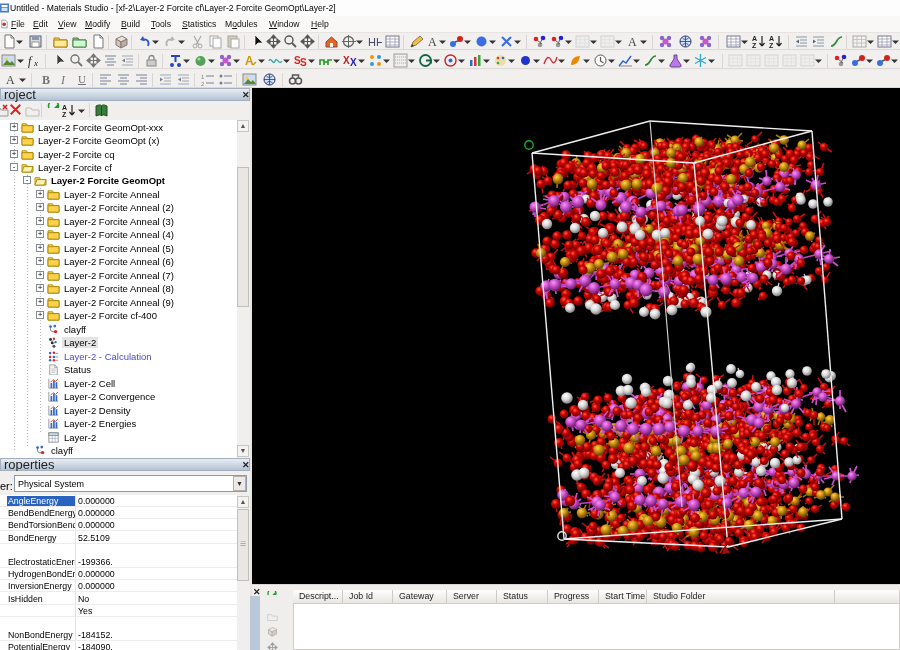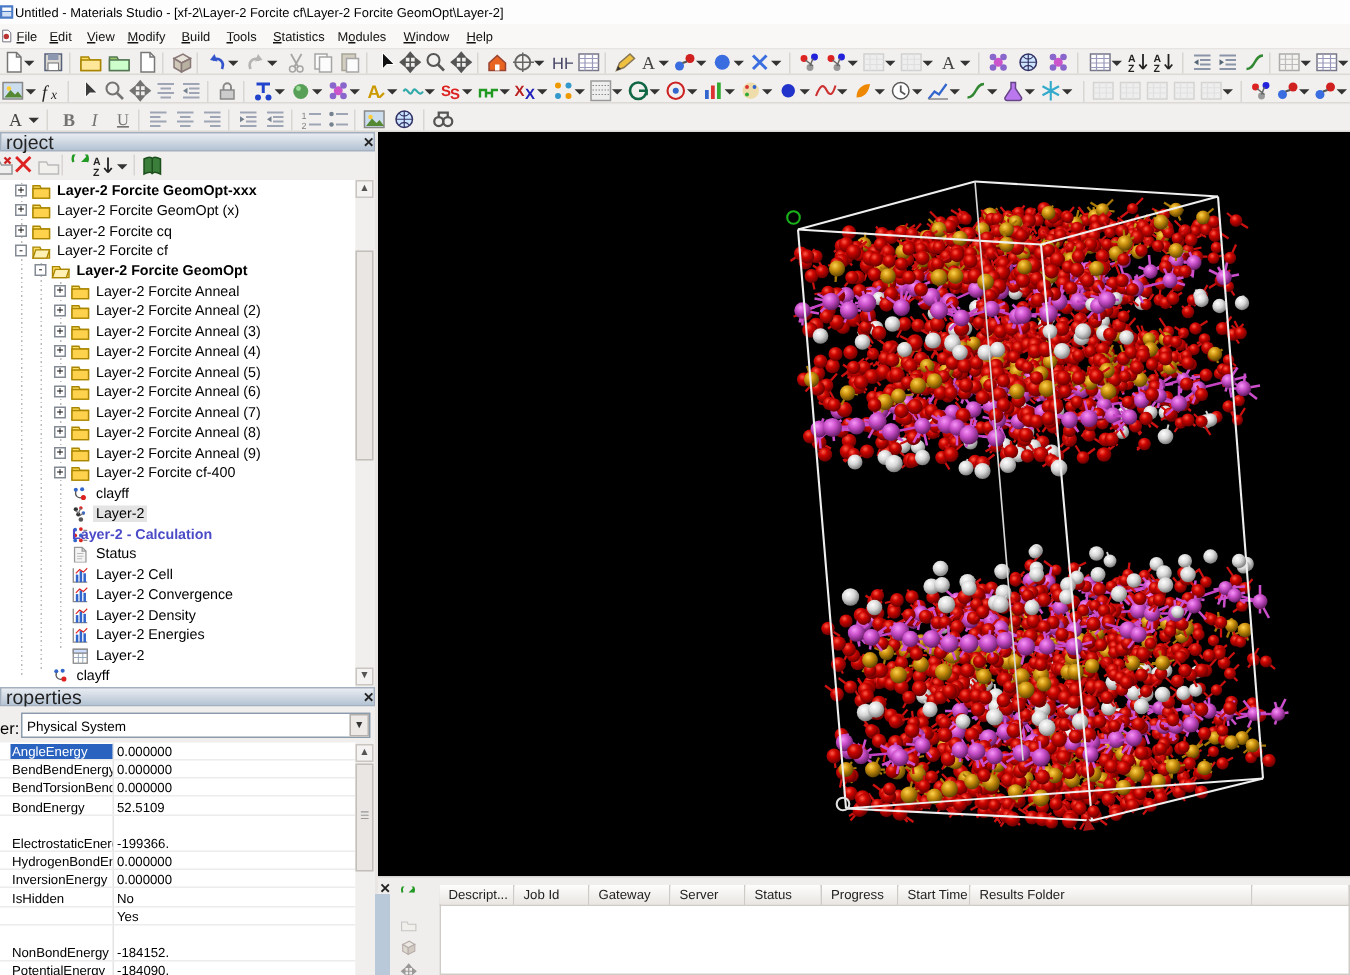--- a/index.html
+++ b/index.html
@@ -610,21 +610,21 @@
     <div style="position:absolute;left:27px;top:55px;width:1px;height:273px;background:repeating-linear-gradient(#bbb 0 1px,#fff 1px 3px)"></div>
     <div style="position:absolute;left:40px;top:68px;width:1px;height:245px;background:repeating-linear-gradient(#bbb 0 1px,#fff 1px 3px)"></div>
     <div class="treerow" style="left:0;top:1px;height:13px">
       <div class="pm" style="left:10px;top:2px">+</div>
       <div style="position:absolute;left:21px;top:1px">
         <svg class="fold" width="14" height="12" viewBox="0 0 14 12">
           <path d="M1 2h5l1 2h6v7H1z" fill="#ffe066" stroke="#a98500"></path>
           <path d="M1 4h12v7H1z" fill="#ffd24d" stroke="#a98500"></path>
         </svg>
       </div>
-      <span style="position:absolute;left:36px;top:1px;font-weight:bold;color:#000;padding:0 2px">Layer-2 Forcite GeomOpt-xxx</span>
+      <span style="position:absolute;left:36px;top:1px;font-weight:normal;color:#000;padding:0 2px">Layer-2 Forcite GeomOpt-xxx</span>
     </div>
     <div class="treerow" style="left:0;top:14px;height:13px">
       <div class="pm" style="left:10px;top:2px">+</div>
       <div style="position:absolute;left:21px;top:1px">
         <svg class="fold" width="14" height="12" viewBox="0 0 14 12">
           <path d="M1 2h5l1 2h6v7H1z" fill="#ffe066" stroke="#a98500"></path>
           <path d="M1 4h12v7H1z" fill="#ffd24d" stroke="#a98500"></path>
         </svg>
       </div>
       <span style="position:absolute;left:36px;top:1px;font-weight:normal;color:#000;padding:0 2px">Layer-2 Forcite GeomOpt (x)</span>
@@ -788,21 +788,21 @@
         <svg class="fold" width="13" height="13" viewBox="0 0 13 13">
           <circle cx="2.5" cy="2.5" r="1.5" fill="#36c"></circle>
           <circle cx="7" cy="2" r="1.5" fill="#d22"></circle>
           <circle cx="2.5" cy="7" r="1.5" fill="#d22"></circle>
           <circle cx="7" cy="7" r="1.5" fill="#36c"></circle>
           <circle cx="2.5" cy="11" r="1.5" fill="#36c"></circle>
           <circle cx="7" cy="11" r="1.5" fill="#d22"></circle>
           <path d="M9 3h3M9 7h3M9 11h3" stroke="#888"></path>
         </svg>
       </div>
-      <span style="position:absolute;left:46px;top:1px;font-weight:bold;color:#4b4bc8;padding:0 2px">Layer-2 - Calculation</span>
+      <span style="position:absolute;left:62px;top:1px;font-weight:normal;color:#4b4bc8;padding:0 2px">Layer-2 - Calculation</span>
     </div>
     <div class="treerow" style="left:0;top:243px;height:13px">
       <div style="position:absolute;left:47px;top:1px">
         <svg class="fold" width="13" height="13" viewBox="0 0 13 13">
           <path d="M2 1h6l3 3v9H2z" fill="#f4f4f4" stroke="#999"></path>
           <path d="M8 1v3h3" fill="none" stroke="#999"></path>
           <path d="M4 6h5M4 8h5M4 10h4" stroke="#bbb" stroke-width=".8"></path>
         </svg>
       </div>
       <span style="position:absolute;left:62px;top:1px;font-weight:normal;color:#000;padding:0 2px">Status</span>
@@ -3409,13 +3409,13 @@
     <path d="M7.5 1v13M1 7.5h13M7.5 1L5 4h5zM7.5 14L5 11h5zM1 7.5L4 5v5zM14 7.5L11 5v5z" stroke="#555" stroke-width="1.1" fill="#555"></path>
   </svg>
 <div class="abs" style="left:293px;top:590px;width:607px;height:60px;background:#fff;border:1px solid #cfccc8"></div>
 <div class="colhdr" style="left:293px;top:590px;width:50px">Descript...</div>
 <div class="colhdr" style="left:343px;top:590px;width:50px">Job Id</div>
 <div class="colhdr" style="left:393px;top:590px;width:54px">Gateway</div>
 <div class="colhdr" style="left:447px;top:590px;width:50px">Server</div>
 <div class="colhdr" style="left:497px;top:590px;width:51px">Status</div>
 <div class="colhdr" style="left:548px;top:590px;width:51px">Progress</div>
 <div class="colhdr" style="left:599px;top:590px;width:48px">Start Time</div>
-<div class="colhdr" style="left:647px;top:590px;width:188px">Results Folder</div>
+<div class="colhdr" style="left:647px;top:590px;width:188px">Studio Folder</div>
 <div class="colhdr" style="left:835px;top:590px;width:65px"></div>
 </body></html>

